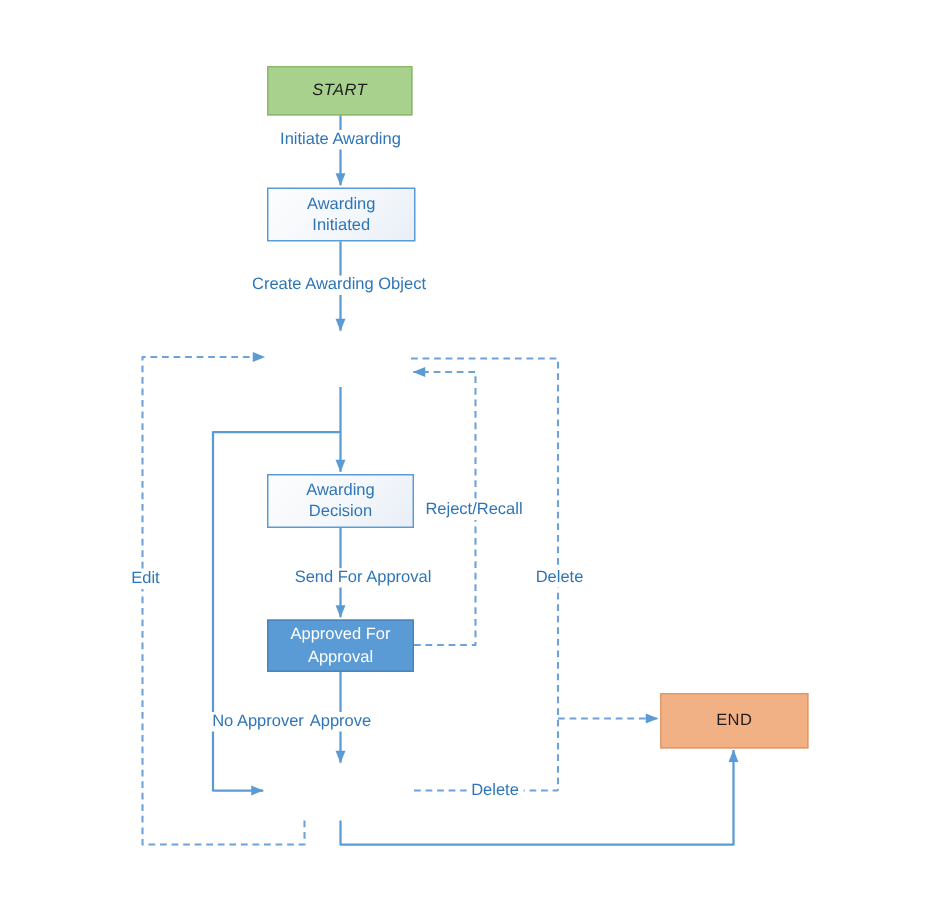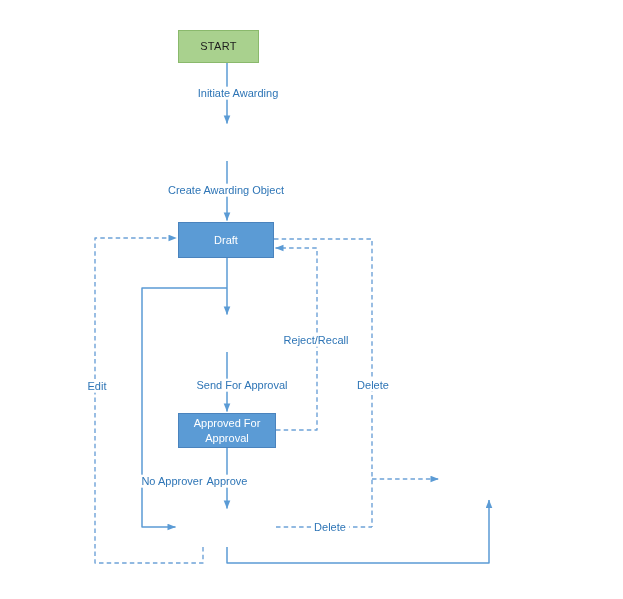--- a/index.html
+++ b/index.html
@@ -88,31 +88,33 @@
 
     <g stroke="#6ea2d8" stroke-width="1.4" fill="none" stroke-dasharray="4.5 3.2" stroke-linejoin="round">
       <path d="M203 547 L203 563 L95 563 L95 238 L176.5 238" marker-end="url(#arrow)"></path>
       <path d="M276 430 L317 430 L317 248 L275.5 248" marker-end="url(#arrow)"></path>
       <path d="M274 239 L372 239 L372 527"></path>
       <path d="M276 527 L372 527"></path>
       <path d="M372 479 L438.5 479" marker-end="url(#arrow)"></path>
     </g>
   </svg>
 
-  <div class="node start" style="left:178px; top:30px; width:81px; height:33px;">START</div>
+  <div class="node start" style="left:178px; top:44px; width:97px; height:33px;font-style:italic;">START</div>
+
+  <div class="node light" style="left:178px; top:125px; width:99px; height:36px;">Awarding Initiated</div>
 
 
-  <div class="node state" style="left:178px; top:222px; width:96px; height:36px;">Draft</div>
-
+  <div class="node light" style="left:178px; top:316px; width:98px; height:36px;">Awarding Decision</div>
 
   <div class="node state" style="left:178px; top:413px; width:98px; height:35px;">Approved For Approval</div>
 
 
+  <div class="node end" style="left:440px; top:462px; width:99px; height:37px;">END</div>
 
-  <div class="elabel" style="left:227px; top:93px;margin-left:11px;">Initiate Awarding</div>
+  <div class="elabel" style="left:227px; top:93px;">Initiate Awarding</div>
 
   <div class="elabel" style="left:226px; top:190px;">Create Awarding Object</div>
 
   <div class="elabel" style="left:316px; top:340px;">Reject/Recall</div>
 
   <div class="elabel" style="left:242px; top:385px;">Send For Approval</div>
 
   <div class="elabel" style="left:97px; top:386px;">Edit</div>
 
   <div class="elabel" style="left:373px; top:385px;">Delete</div>

